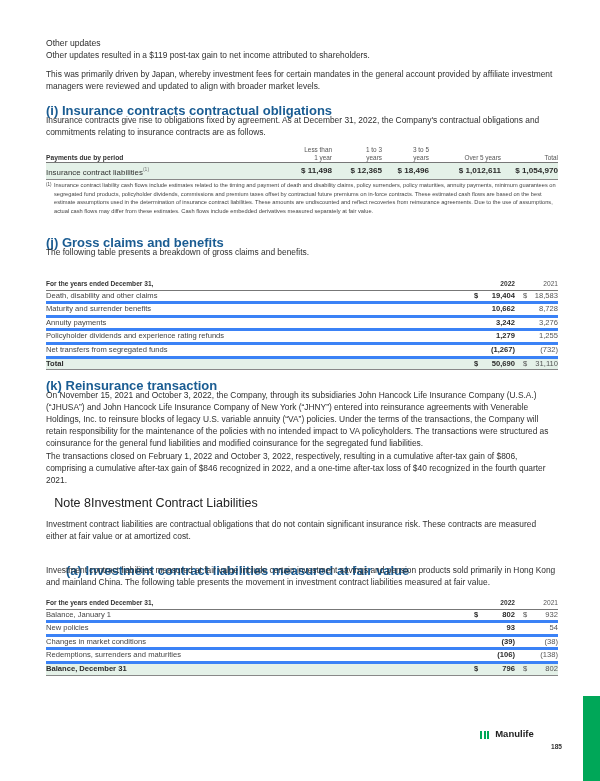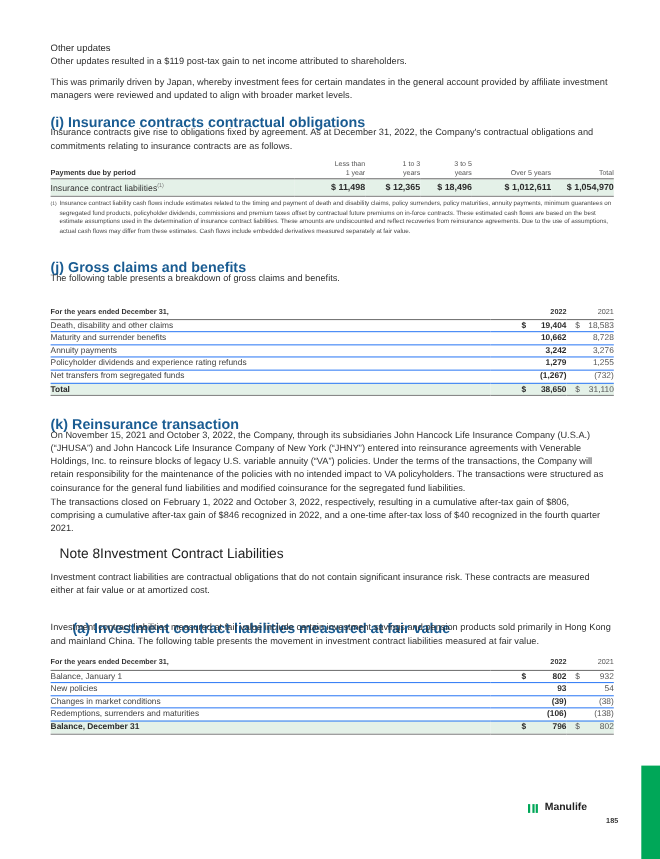--- a/index.html
+++ b/index.html
@@ -12,21 +12,21 @@
   .para { position: absolute; font-size: 8.4px; line-height: 12px; color: #2f2f2f; width: 512px; }
   .note-title { position: absolute; font-size: 12.5px; color: #222; }
   .note-title .num { display: inline-block; width: 45px; text-align: right; }
 
   table.fin { position: absolute; border-collapse: collapse; width: 512px; font-size: 7.6px; color: #444; }
   table.fin td, table.fin th { padding: 0; height: 10.6px; line-height: 10.6px; white-space: nowrap; }
   table.fin th { font-weight: bold; color: #333; text-align: left; font-size: 6.6px; border-bottom: 1px solid #777; }
   table.fin th.r, table.fin td.r { text-align: right; }
   table.fin th.y2021 { font-weight: normal; color: #555; }
   table.fin td.label { text-align: left; }
-  table.fin tr.row td { border-bottom: 1px solid #3b82f6; }
+  table.fin tr.row td { border-bottom: 3px solid #3b82f6; }
   table.fin td.cur { font-weight: bold; color: #2b2b2b; }
   table.fin td.prev { color: #555; }
   table.fin tr.total td { background: #e4f1e8; border-top: 1px solid #888; border-bottom: 1px solid #888; font-weight: bold; color: #2b2b2b; }
   table.fin tr.total td.prev { font-weight: normal; color: #555; }
   .dollar { float: left; }
   .cell-val { display: inline-block; }
 
   table.ob { position: absolute; border-collapse: collapse; width: 512px; }
   table.ob th { font-size: 6.4px; color: #555; font-weight: normal; text-align: right; line-height: 7.6px; vertical-align: bottom; padding-bottom: 1px; border-bottom: 1px solid #777; }
   table.ob th.first { text-align: left; font-weight: bold; color: #333; font-size: 6.7px; }
@@ -128,21 +128,21 @@
           <td class="r cur"><span class="cell-val">1,279</span></td>
           <td class="r prev"><span class="cell-val">1,255</span></td>
         </tr>
         <tr class="row">
           <td class="label"><span class="cell-val">Net transfers from segregated funds</span></td>
           <td class="r cur"><span class="cell-val">(1,267)</span></td>
           <td class="r prev"><span class="cell-val">(732)</span></td>
         </tr>
         <tr class="total">
           <td class="label"><span>Total</span></td>
-          <td class="r cur"><span class="dollar" style="margin-left: 28px;">$</span><span>38,650</span></td>
+          <td class="r cur"><span class="dollar" style="margin-left: 28px;">$</span><span>50,690</span></td>
           <td class="r prev"><span class="dollar" style="margin-left: 8px;">$</span><span>31,110</span></td>
         </tr>
       </tbody>
   </table>
 
   <div class="sec-heading" style="top:378px;">(k) Reinsurance transaction</div>
   <div class="para" style="top:389px;">On November 15, 2021 and October 3, 2022, the Company, through its subsidiaries John Hancock Life Insurance Company (U.S.A.) (“JHUSA”) and John Hancock Life Insurance Company of New York (“JHNY”) entered into reinsurance agreements with Venerable Holdings, Inc. to reinsure blocks of legacy U.S. variable annuity (“VA”) policies. Under the terms of the transactions, the Company will retain responsibility for the maintenance of the policies with no intended impact to VA policyholders. The transactions were structured as coinsurance for the general fund liabilities and modified coinsurance for the segregated fund liabilities.</div>
   <div class="para" style="top:450px;">The transactions closed on February 1, 2022 and October 3, 2022, respectively, resulting in a cumulative after-tax gain of $806, comprising a cumulative after-tax gain of $846 recognized in 2022, and a one-time after-tax loss of $40 recognized in the fourth quarter 2021.</div>
 
   <div class="note-title" style="top:496px;">

